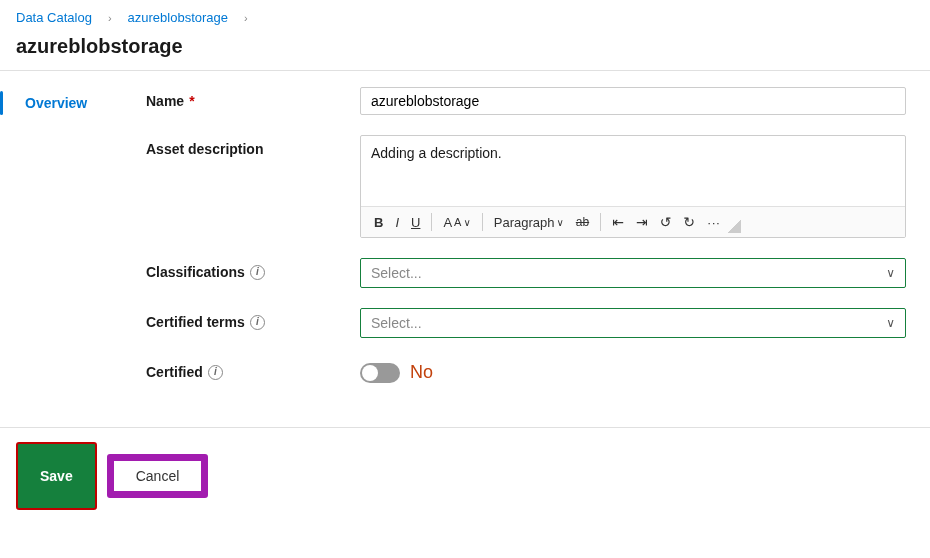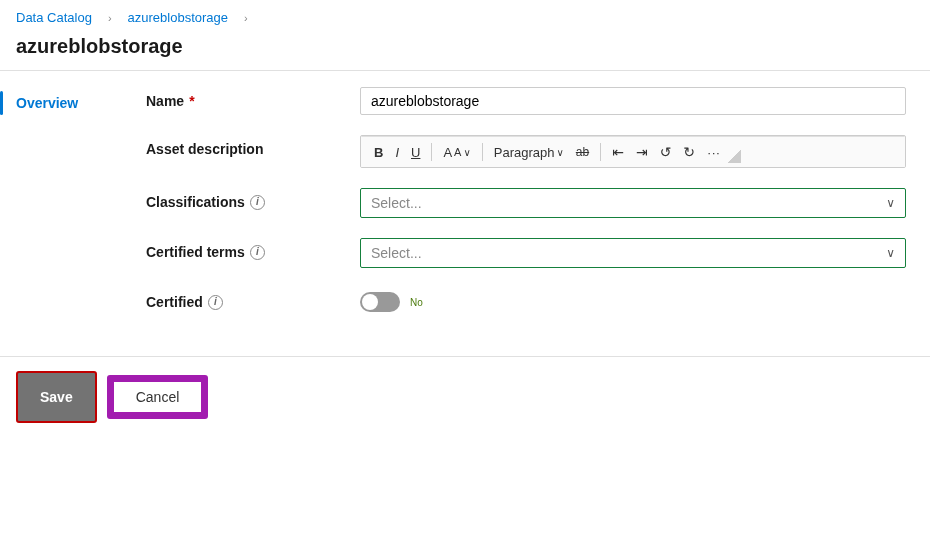--- a/index.html
+++ b/index.html
@@ -47,21 +47,21 @@
       padding: 0;
     }
 
     
     .sidebar {
       width: 130px;
       padding: 16px 0;
       flex-shrink: 0;
     }
     .sidebar-item {
-      padding: 8px 16px;
+      padding: 8px 25px;
       font-size: 14px;
       cursor: pointer;
       color: #333;
       position: relative;
     }
     .sidebar-item.active {
       font-weight: 600;
       color: #0078d4;
     }
     .sidebar-item.active::before {
@@ -218,44 +218,44 @@
       width: 16px;
       height: 16px;
       background: #fff;
       border-radius: 50%;
       position: absolute;
       top: 2px;
       left: 2px;
       transition: left 0.2s;
     }
     .toggle-label {
-      font-size: 10px;
-      color: #4d7c0f;
+      font-size: 18px;
+      color: #c2410c;
     }
 
     
     .divider-bottom {
       border: none;
       border-top: 1px solid #e0e0e0;
       margin: 8px 0 0 0;
     }
 
     .footer-actions {
       display: flex;
       gap: 10px;
       padding: 14px 16px;
       align-items: center;
     }
 
     .btn-save {
-      background: #737373;
+      background: #15803d;
       color: #fff;
       border: 2px solid #c00000;
       border-radius: 3px;
-      padding: 16px 22px;
+      padding: 24px 22px;
       font-size: 14px;
       font-weight: 600;
       cursor: pointer;
     }
 
     .btn-cancel {
       background: #fff;
       color: #333;
       border: 7px solid #a21caf;
       border-radius: 3px;
@@ -307,20 +307,23 @@
         <input type="text" class="text-input" value="azureblobstorage" style="">
       </div>
     </div>
 
     <div class="form-row">
       <div class="form-label">
         <span>Asset description</span>
       </div>
       <div class="form-input-area">
         <div class="richtext-container">
+          <div class="richtext-content" contenteditable="true" style="">
+            <span>Adding a description.</span>
+          </div>
           <div class="richtext-toolbar">
             <button class="toolbar-btn toolbar-bold">B</button>
             <button class="toolbar-btn toolbar-italic">I</button>
             <button class="toolbar-btn toolbar-underline">U</button>
             <div class="toolbar-separator"></div>
             <button class="toolbar-btn">
               <span>A</span>
                 <span style="font-size:11px">A</span>
               <span class="toolbar-chevron">∨</span>
             </button>

